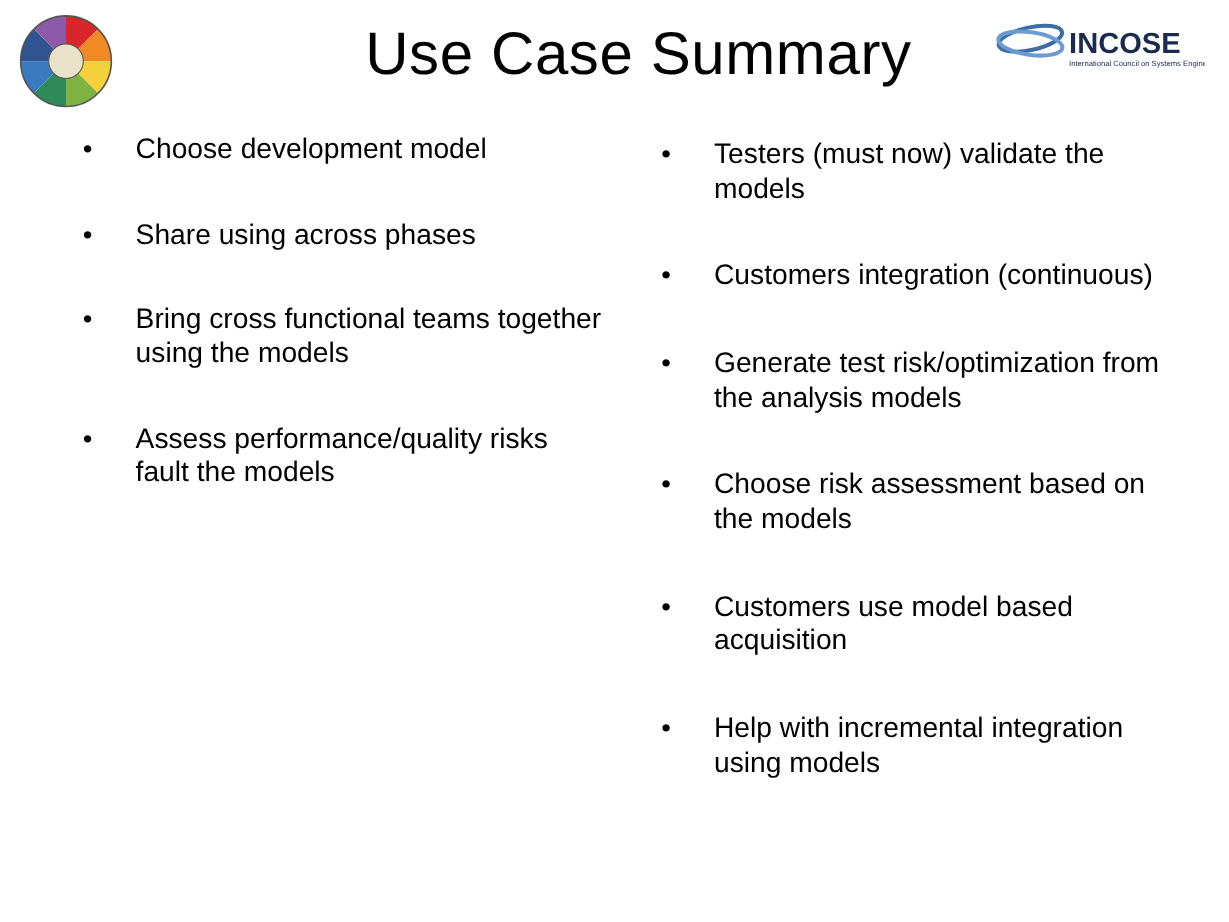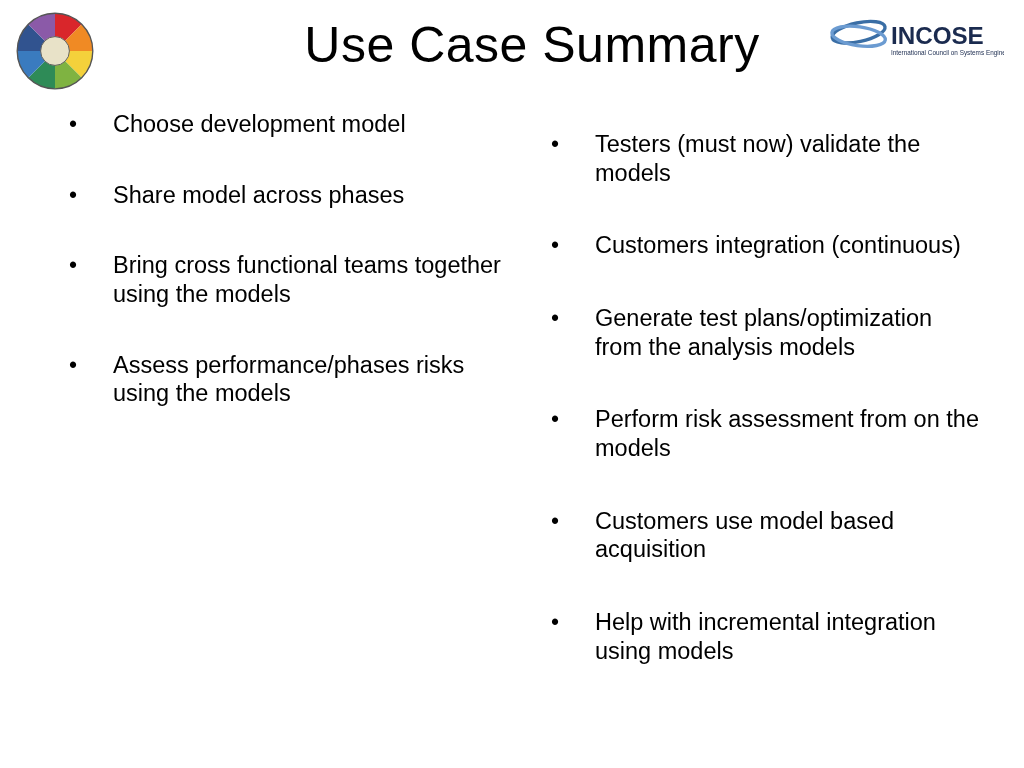--- a/index.html
+++ b/index.html
@@ -77,21 +77,21 @@
     line-height: 1.22;
     margin-bottom: 42px;
   }
   ul.bullets li::before {
     content: "•";
     position: absolute;
     left: 14px;
     top: 0;
     font-size: 23px;
   }
-  .col-right ul.bullets { margin-top: 20px; }
+  .col-right ul.bullets { margin-top: 4px; }
   .col-right ul.bullets li { margin-bottom: 44px; }
 </style>
 </head>
 <body>
 
 <div class="slide">
 
   <div class="header">
     <div class="logo-left">
       <svg viewBox="0 0 100 100">
@@ -119,30 +119,30 @@
         <text x="92" y="52" font-family="Arial" font-size="36" font-weight="700" fill="#1b2b4f">INCOSE</text>
         <text x="92" y="68" font-family="Arial" font-size="9.5" fill="#1b2b4f">International Council on Systems Engineering</text>
       </svg>
     </div>
   </div>
 
   <div class="body">
     <div class="col col-left">
       <ul class="bullets">
         <li>Choose development model</li>
-        <li>Share model across phases</li>
+        <li>Share using across phases</li>
         <li>Bring cross functional teams together using the models</li>
-        <li>Assess performance/phases risks using the models</li>
+        <li>Assess performance/quality risks fault the models</li>
       </ul>
     </div>
     <div class="col col-right">
       <ul class="bullets">
         <li>Testers (must now) validate the models</li>
         <li>Customers integration (continuous)</li>
-        <li>Generate test plans/optimization from the analysis models</li>
-        <li>Perform risk assessment from on the models</li>
+        <li>Generate test risk/optimization from the analysis models</li>
+        <li>Choose risk assessment based on the models</li>
         <li>Customers use model based acquisition</li>
         <li>Help with incremental integration using models</li>
       </ul>
     </div>
   </div>
 
 </div>
 
 </body></html>

